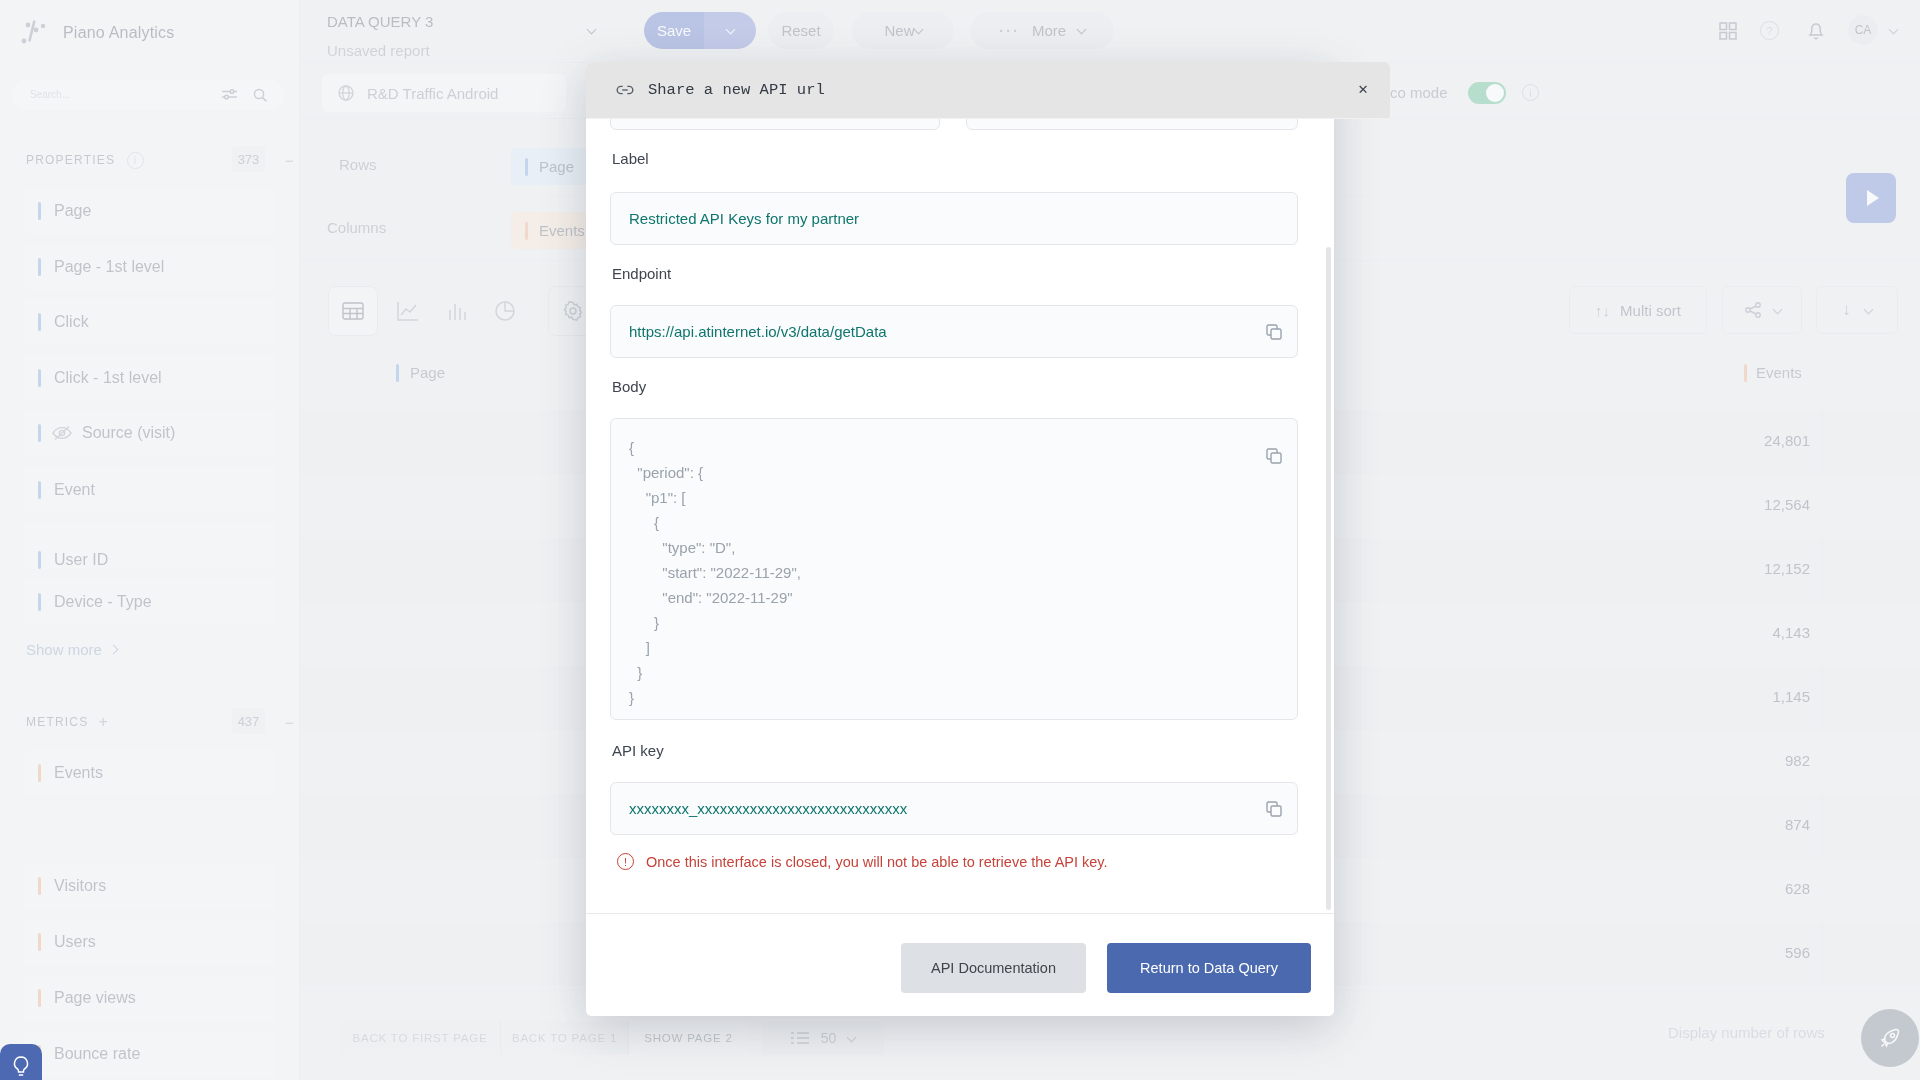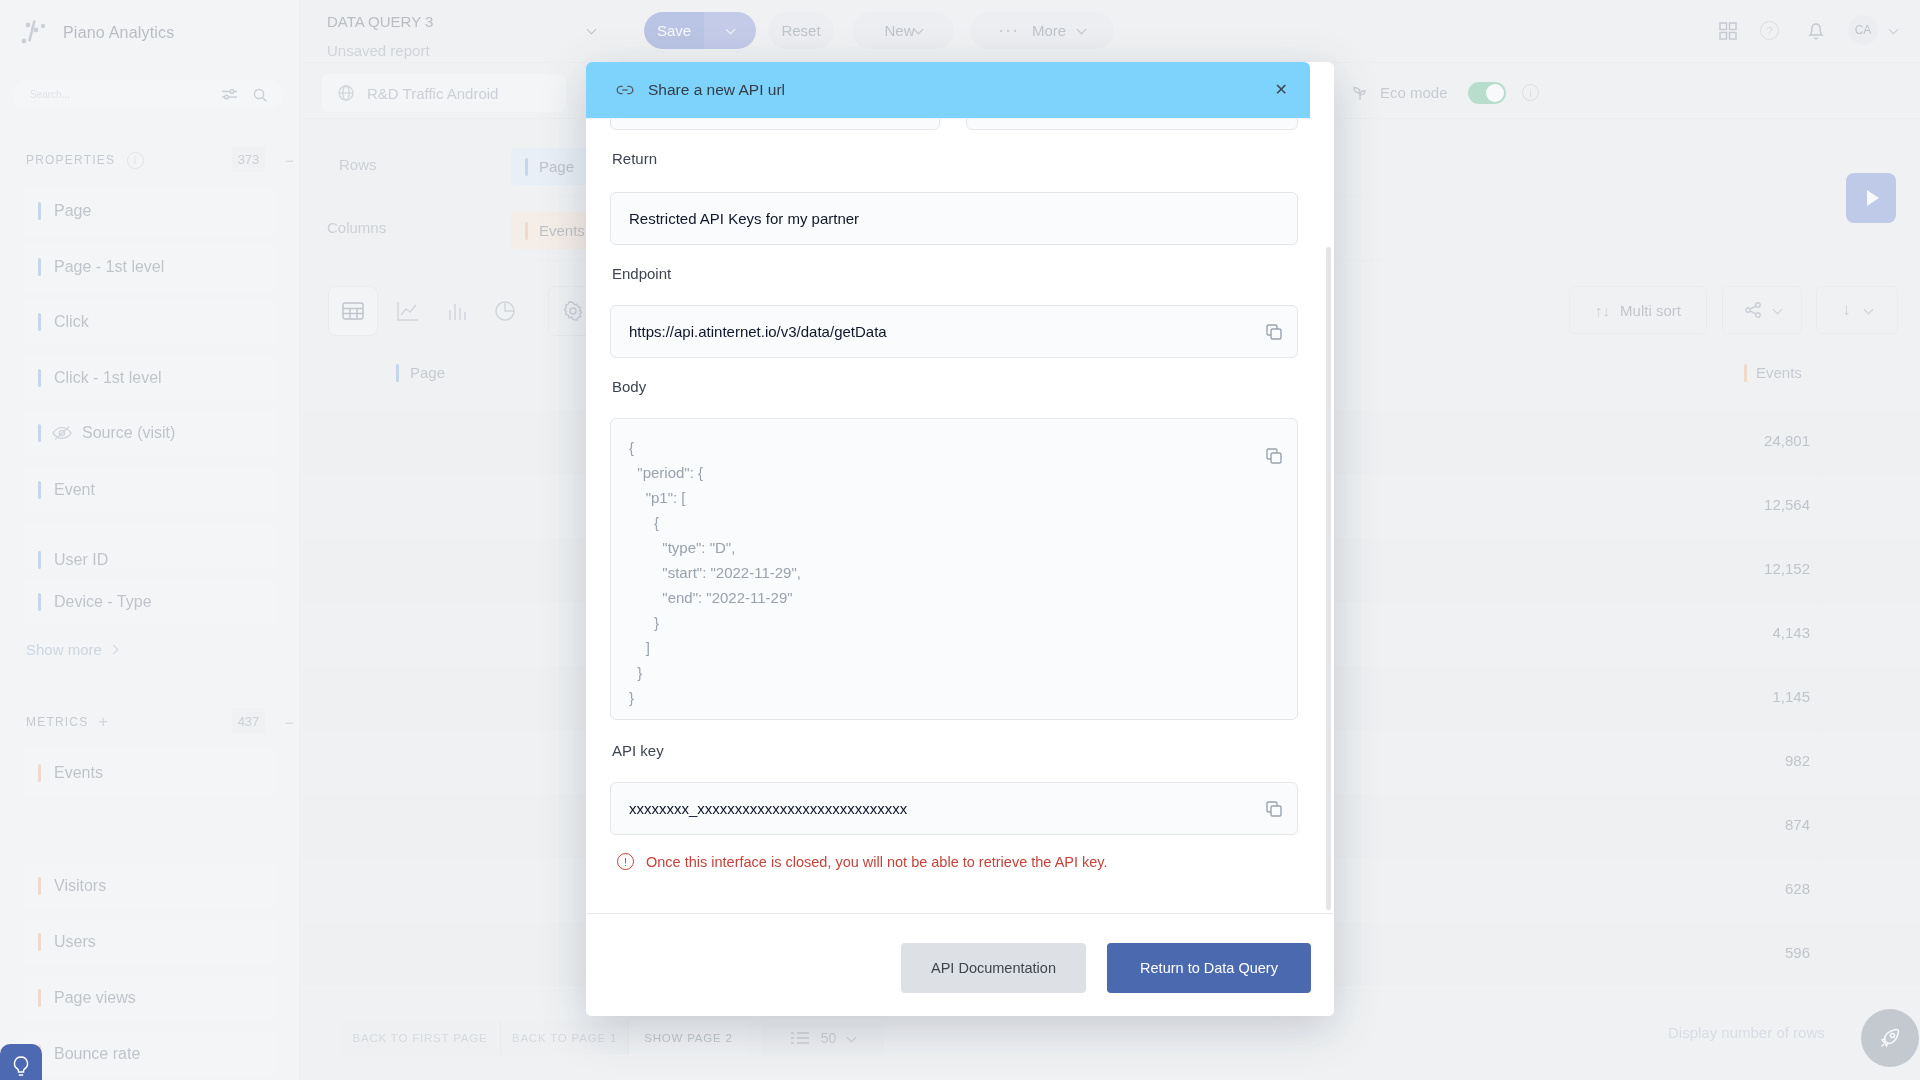--- a/index.html
+++ b/index.html
@@ -64,26 +64,26 @@
   .dim { left:0; top:0; width:1920px; height:1080px; background:rgba(243,245,247,0.62); z-index:10; }
 
   
   .bulb { left:0; top:1044px; width:42px; height:46px; background:#4c69b1; border-radius:10px; z-index:20; display:flex; align-items:center; justify-content:center; }
   .runbtn { left:1846px; top:173px; width:50px; height:50px; background:#6b83d2; border-radius:8px; display:flex; align-items:center; justify-content:center; }
   .tri { width:0; height:0; border-left:12px solid #fff; border-top:8px solid transparent; border-bottom:8px solid transparent; margin-left:4px; }
   .rocket { left:1861px; top:1009px; width:58px; height:58px; border-radius:50%; background:#76808f; display:flex; align-items:center; justify-content:center; }
 
   
   .modal { left:586px; top:62px; width:748px; height:954px; background:#fff; border-radius:6px; z-index:30; box-shadow:0 12px 48px rgba(25,35,60,0.2); }
-  .mhead { position:absolute; left:0; top:0; width:724px; height:56px; background:#7dd3fc; border-radius:6px 6px 0 0; box-shadow:0 1px 0 #f0f1f3; z-index:3; display:flex; align-items:center; }
+  .mhead { position:absolute; left:0; top:0; width:804px; height:56px; background:#e5e5e5; border-radius:6px 6px 0 0; box-shadow:0 1px 0 #f0f1f3; z-index:3; display:flex; align-items:center;font-family:Liberation Mono, monospace; }
   .mtitle { font-size:15.5px; color:#343b45; font-weight:500; margin-left:12px; }
   .mclose { position:absolute; right:22px; top:20px; font-size:16px; color:#3f4650; line-height:1; }
   .mlabel { position:absolute; left:26px; font-size:15px; color:#3e4550; }
   .mfield { position:absolute; left:24px; width:688px; height:53px; background:#fafbfc; border:1px solid #e4e6e9; border-radius:6px; display:flex; align-items:center; }
-  .mfield input { border:0; outline:0; background:transparent; margin-left:18px; flex:1; font-size:15px; color:#0f172a; font-family:inherit; }
+  .mfield input { border:0; outline:0; background:transparent; margin-left:18px; flex:1; font-size:15px; color:#0f766e; font-family:inherit; }
   .copyic { position:absolute; right:14px; top:50%; transform:translateY(-50%); }
   .mcode { position:absolute; left:24px; top:356px; width:688px; height:302px; background:#fafbfc; border:1px solid #e4e6e9; border-radius:6px; }
   .mcode pre { font-family:"Liberation Sans","DejaVu Sans",sans-serif; white-space:pre; font-size:15px; line-height:25px; color:#9aa2ad; margin:16px 0 0 18px; }
   .warn { position:absolute; left:31px; top:791px; display:flex; align-items:center; gap:12px; color:#c5433a; font-size:14.5px; }
   .warnic { width:17px; height:17px; border:1.5px solid #c5433a; border-radius:50%; font-size:11px; display:flex; align-items:center; justify-content:center; flex:none; }
   .mfoot { position:absolute; left:0; top:851px; width:748px; height:103px; border-top:1px solid #e7e9ec; border-radius:0 0 6px 6px; background:#fff; }
   .mbtn { position:absolute; top:29px; height:50px; border-radius:4px; display:flex; align-items:center; justify-content:center; font-size:14.5px; }
   .mbtn.grey { left:315px; width:185px; background:#dde0e4; color:#3f454d; }
   .mbtn.blue { left:521px; width:204px; background:#4a69ae; color:#fff; font-weight:500; }
   .mscroll { position:absolute; left:740px; top:185px; width:5px; height:663px; background:#e3e5e9; border-radius:3px; }
@@ -449,21 +449,21 @@
             <line x1="9" y1="12" x2="15" y2="12"></line>
         </svg>
       </span>
       <span class="mtitle">Share a new API url</span>
       <span class="mclose">✕</span>
     </div>
 
     <div class="clipfield" style="left:24px;width:330px;"></div>
     <div class="clipfield" style="left:380px;width:332px;"></div>
 
-    <div class="mlabel" style="top:88px;">Return</div>
+    <div class="mlabel" style="top:88px;">Label</div>
     <div class="mfield" style="top:130px;">
       <input readonly="" value="Restricted API Keys for my partner" style="">
     </div>
 
     <div class="mlabel" style="top:203px;">Endpoint</div>
     <div class="mfield" style="top:243px;">
       <input readonly="" value="https://api.atinternet.io/v3/data/getData" style="">
       <span class="copyic">
         <svg width="18" height="18" viewBox="0 0 18 18" fill="none" stroke="#9aa3ad" stroke-width="1.4">
           <rect x="6" y="6" width="10" height="10" rx="1.5"></rect>

